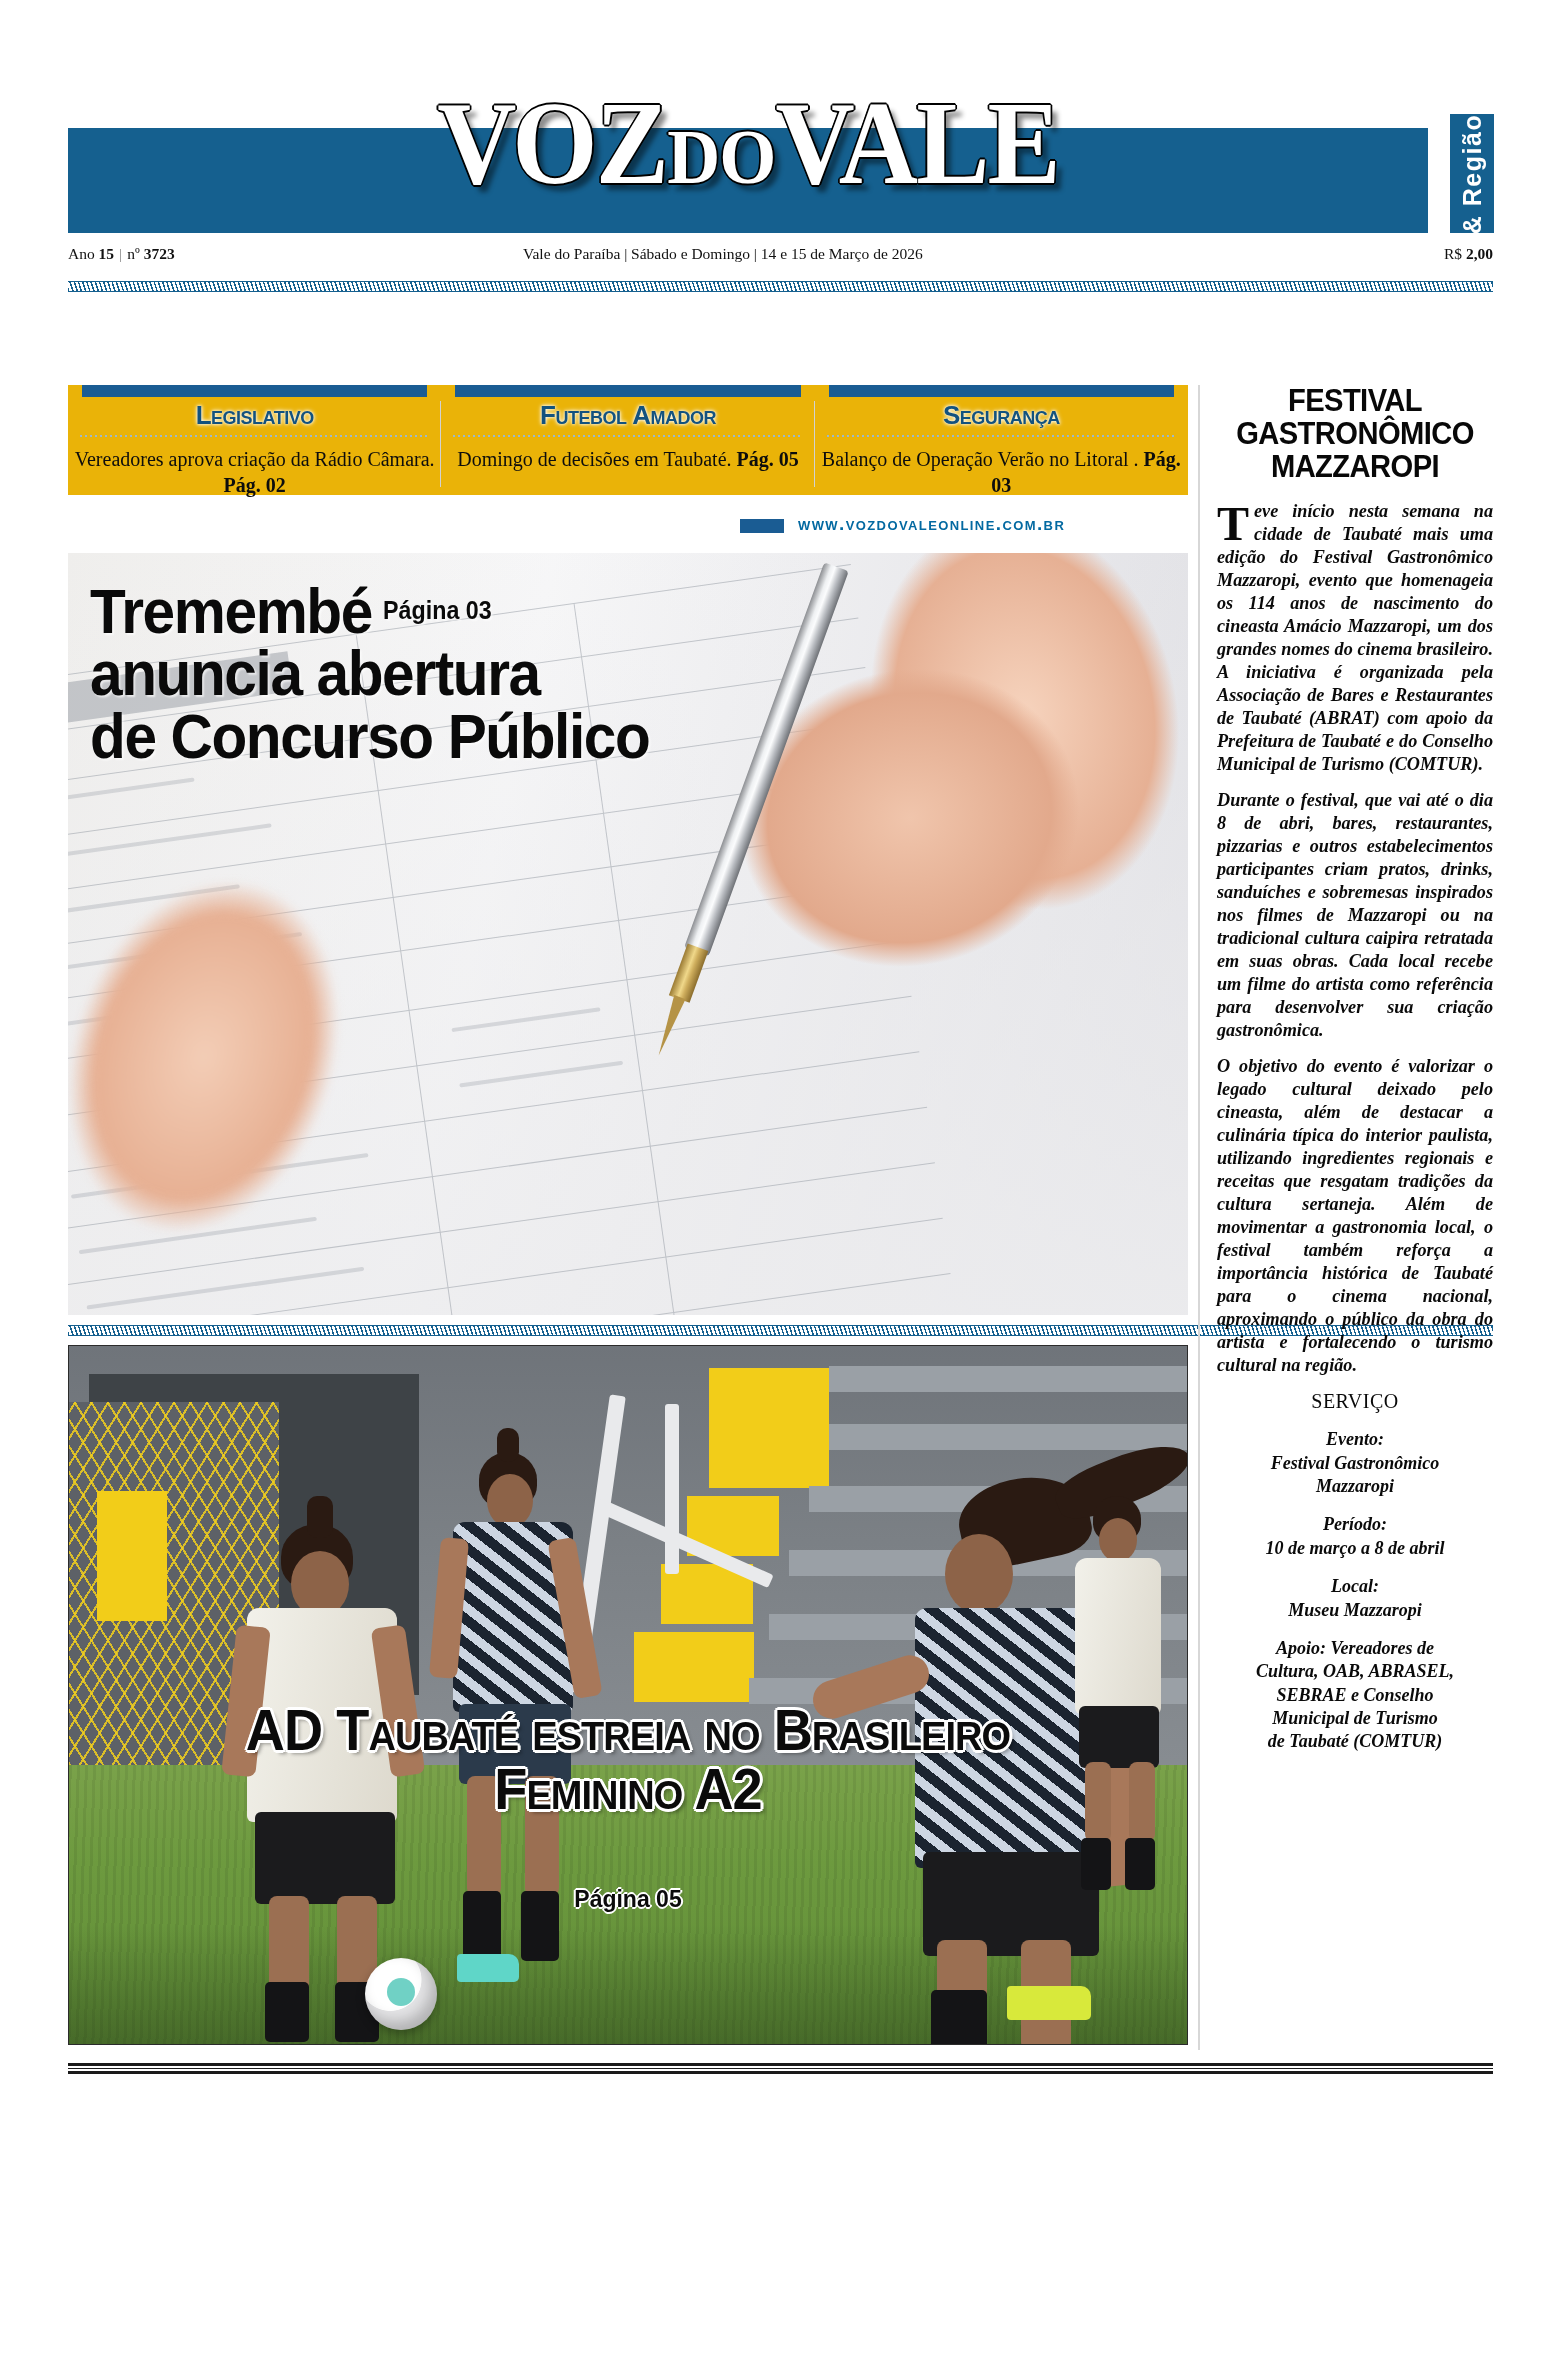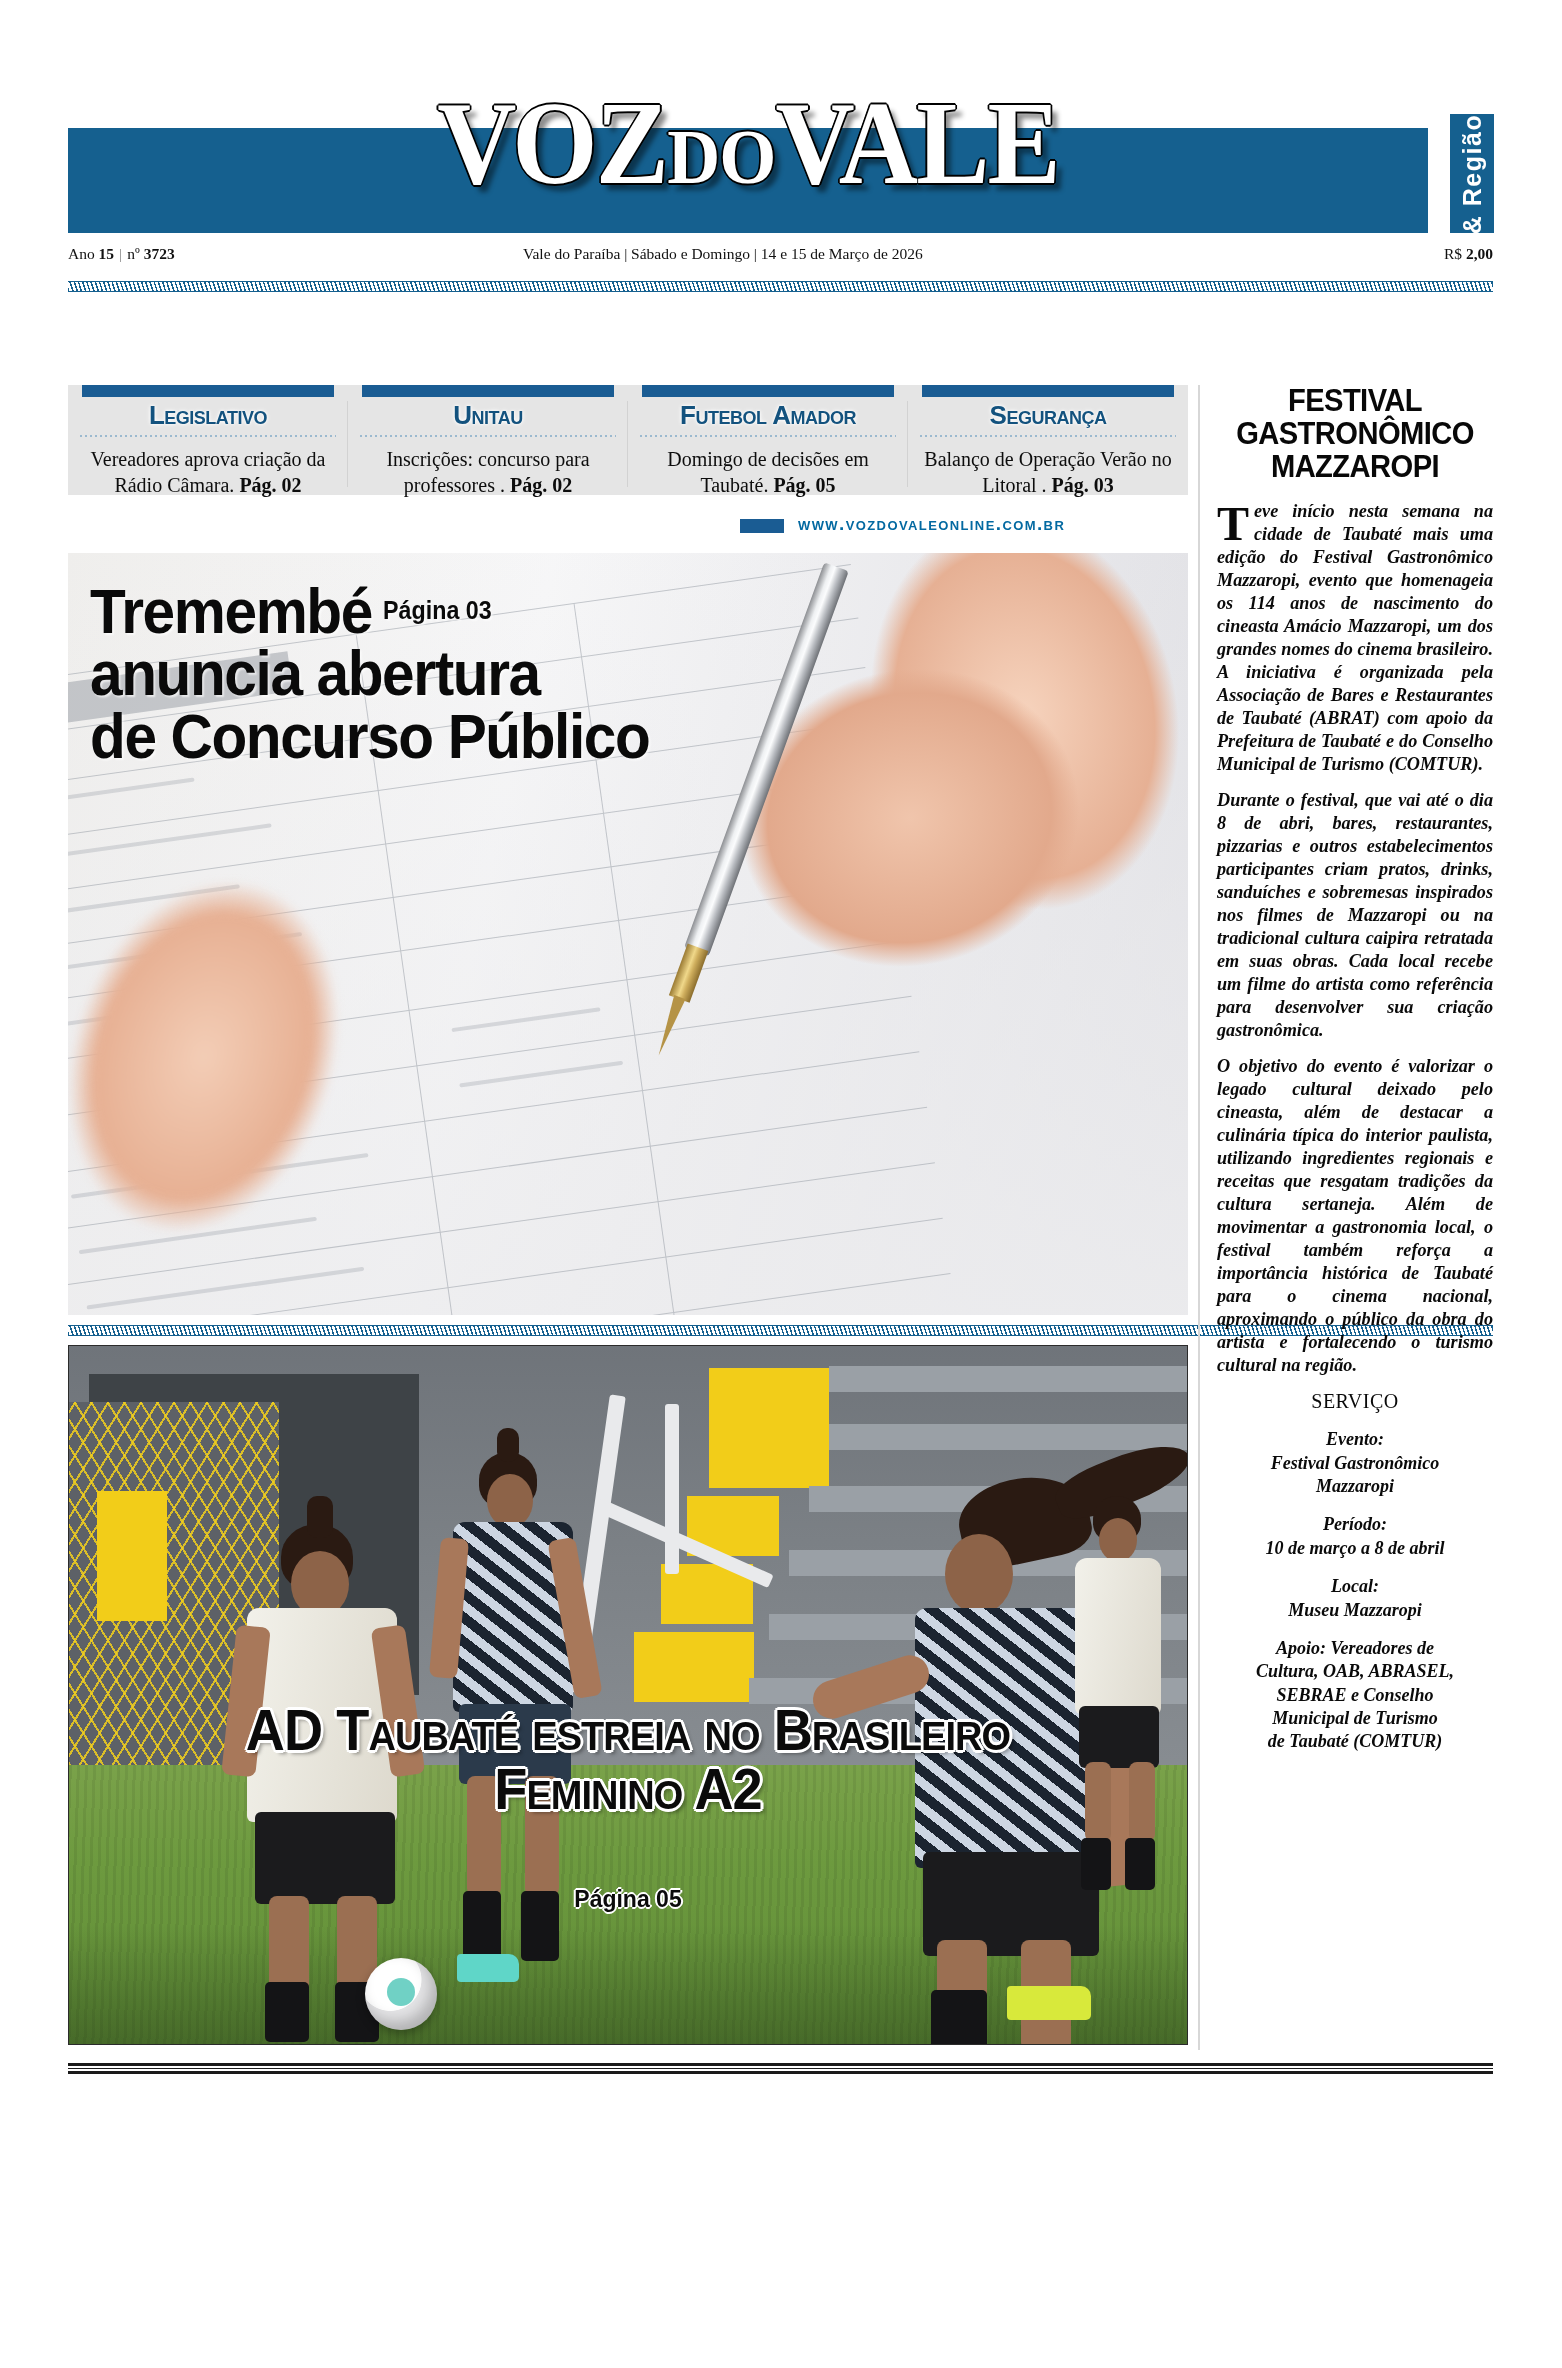--- a/index.html
+++ b/index.html
@@ -108,21 +108,21 @@
     border-top: 1px solid #15608f;
     border-bottom: 1px solid #15608f;
   }
   .hatch-top { top: 281px; }
 
   
   .teasers {
     position: absolute;
     left: 68px; top: 385px;
     width: 1120px; height: 110px;
-    background: #e5e5e5;
+    background: #eab308;
     display: flex;
   }
   .teaser {
     position: relative;
     flex: 1 1 0;
     padding: 0 4px;
     text-align: center;
   }
   .teaser + .teaser::before {
     content: "";
@@ -557,28 +557,20 @@
 
     <div class="teaser">
       <div class="teaser-bar"></div>
       <div class="teaser-title">Legislativo</div>
       <div class="teaser-dots"></div>
       <div class="teaser-text"><span>Vereadores aprova criação da Rádio Câmara.</span>
         <b>Pág. 02</b>
       </div>
     </div>
 
-    <div class="teaser">
-      <div class="teaser-bar"></div>
-      <div class="teaser-title">Unitau</div>
-      <div class="teaser-dots"></div>
-      <div class="teaser-text"><span>Inscrições: concurso para professores .</span>
-        <b>Pág. 02</b>
-      </div>
-    </div>
 
     <div class="teaser">
       <div class="teaser-bar"></div>
       <div class="teaser-title">Futebol Amador</div>
       <div class="teaser-dots"></div>
       <div class="teaser-text"><span>Domingo de decisões em Taubaté.</span>
         <b>Pág. 05</b>
       </div>
     </div>
 

